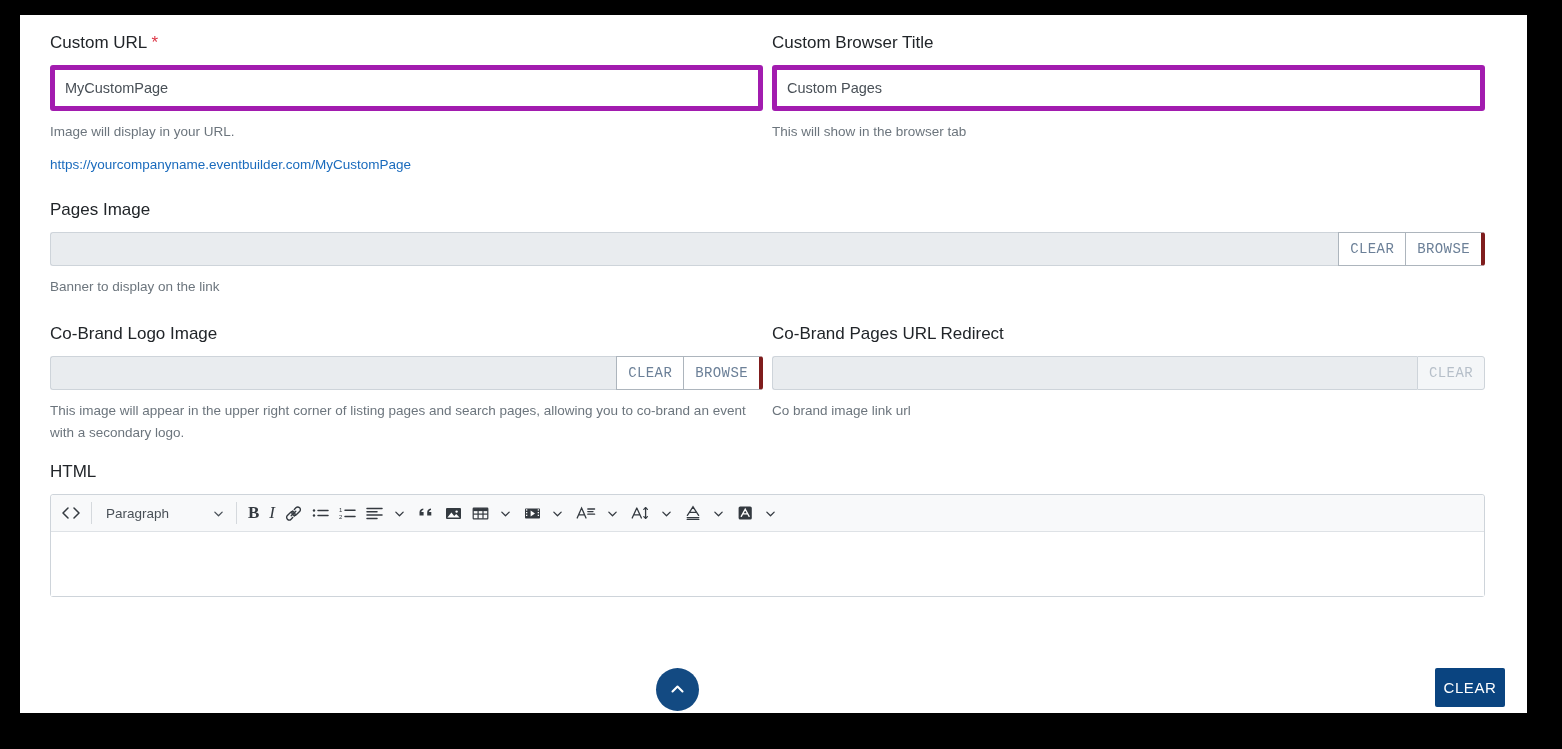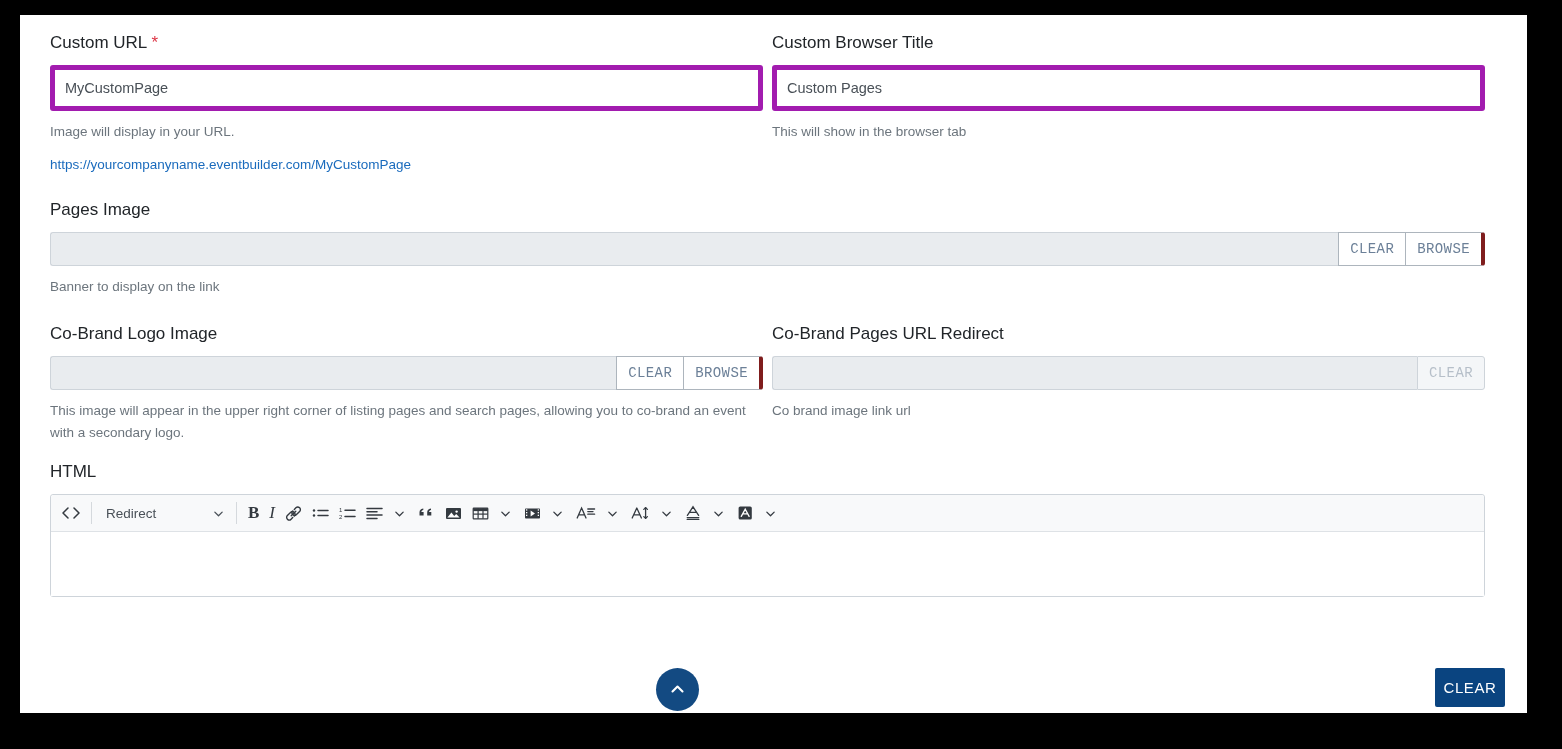--- a/index.html
+++ b/index.html
@@ -183,21 +183,21 @@
 
           <div class="tb-item">
             <svg width="18" height="14" viewBox="0 0 18 14" fill="none" stroke="#343a40" stroke-width="1.5" stroke-linecap="round" stroke-linejoin="round">
               <polyline points="6,2 1,7 6,12"></polyline>
                 <polyline points="12,2 17,7 12,12"></polyline>
             </svg>
           </div>
           <div class="tb-sep"></div>
 
           <div class="tb-select">
-            <span>Redirect</span>
+            <span>Paragraph</span>
             <svg class="chev" viewBox="0 0 12 12" fill="none" stroke="#495057" stroke-width="1.4" stroke-linecap="round" stroke-linejoin="round">
                 <polyline points="2,4.5 6,8.5 10,4.5"></polyline>
               </svg>
           </div>
           <div class="tb-sep"></div>
 
           <div class="tb-item bold">B</div>
           <div class="tb-item ital">I</div>
 
           <div class="tb-item">

